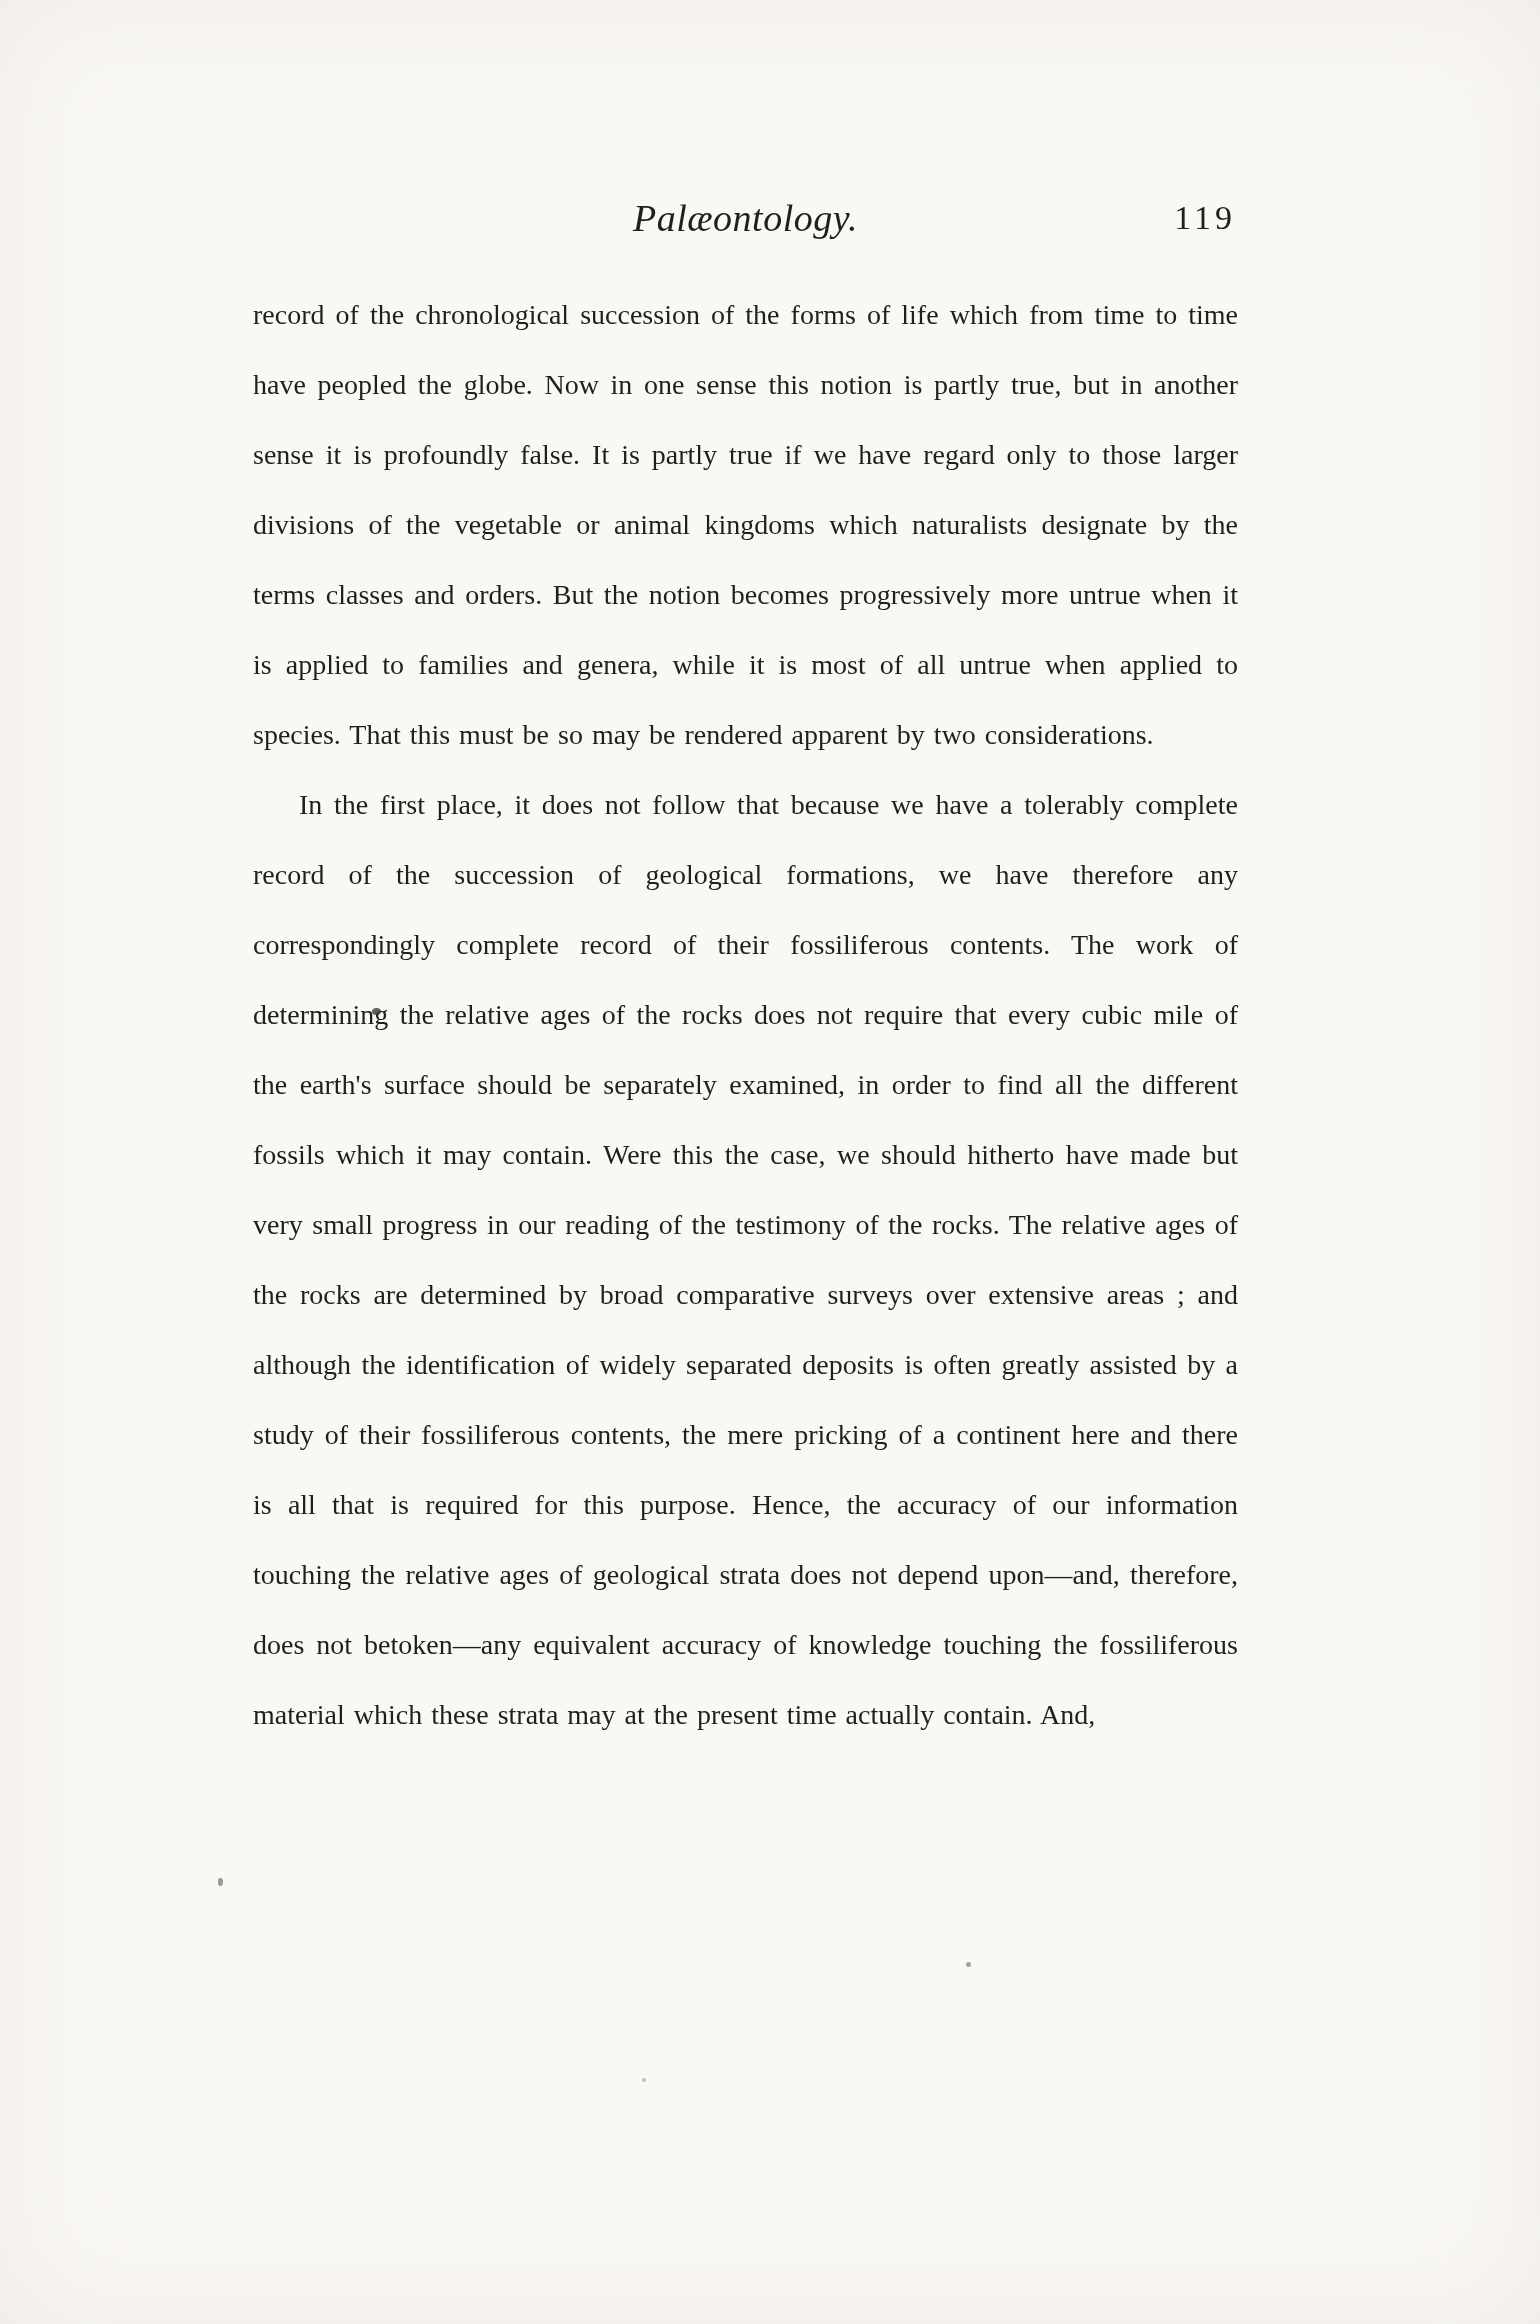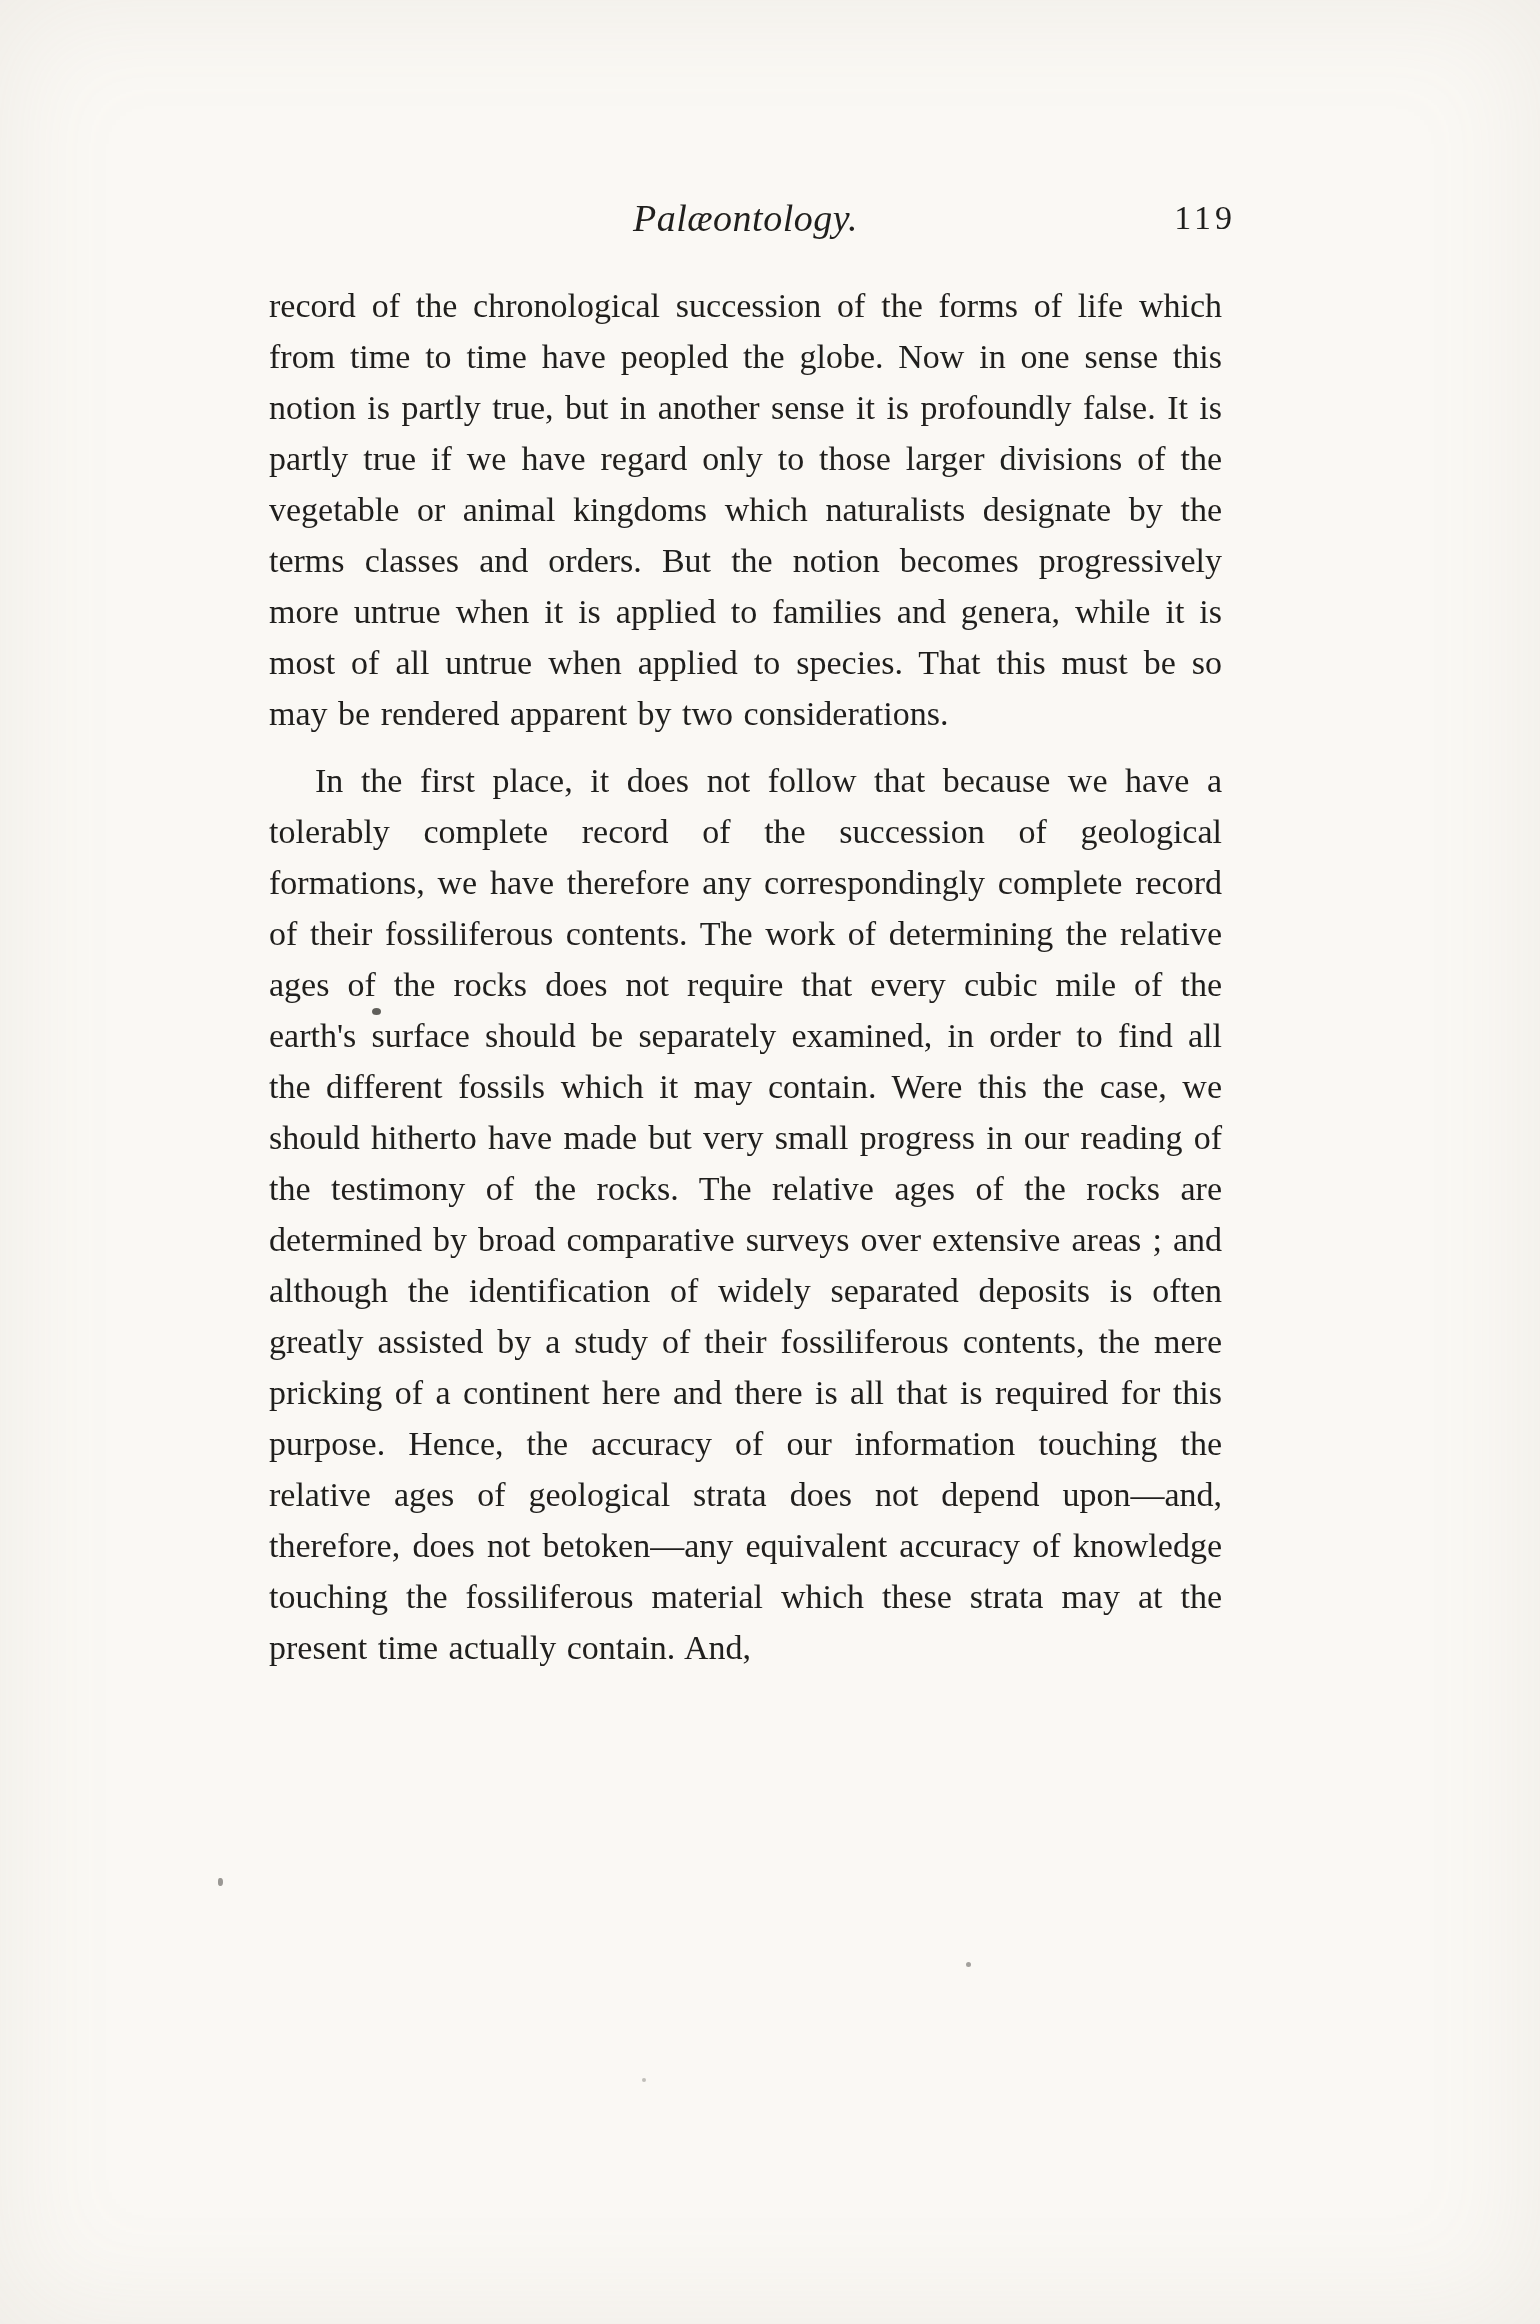--- a/index.html
+++ b/index.html
@@ -43,23 +43,23 @@
     white-space: nowrap;
   }
   .page-number {
     position: absolute;
     right: 2px;
     top: 3px;
     font-size: 34px;
     letter-spacing: 4px;
   }
   .para {
-    margin: 16px;
-    font-size: 34px;
-    line-height: 51px;
+    margin: 0;
+    font-size: 28px;
+    line-height: 70px;
     text-align: justify;
     word-spacing: 2px;
   }
   .para.indented {
     text-indent: 46px;
   }
   
   .speck {
     position: absolute;
     background: #3a3833;

